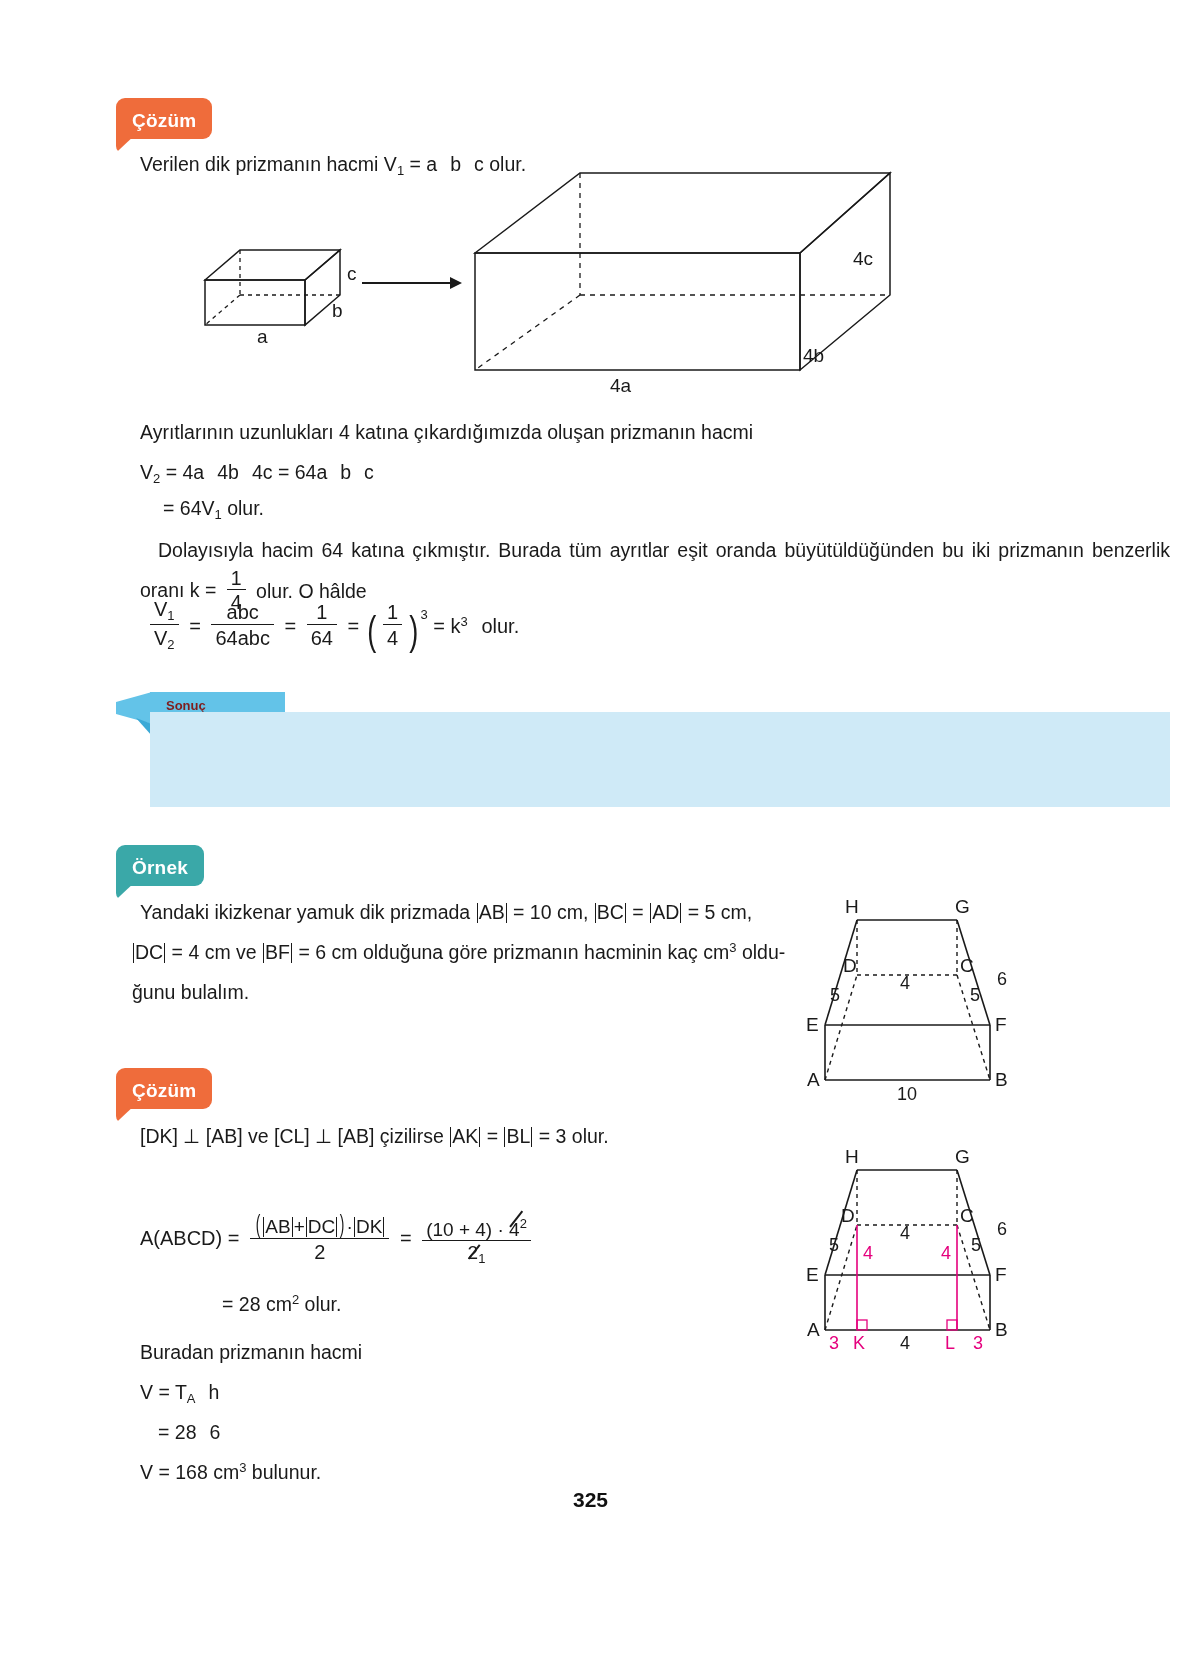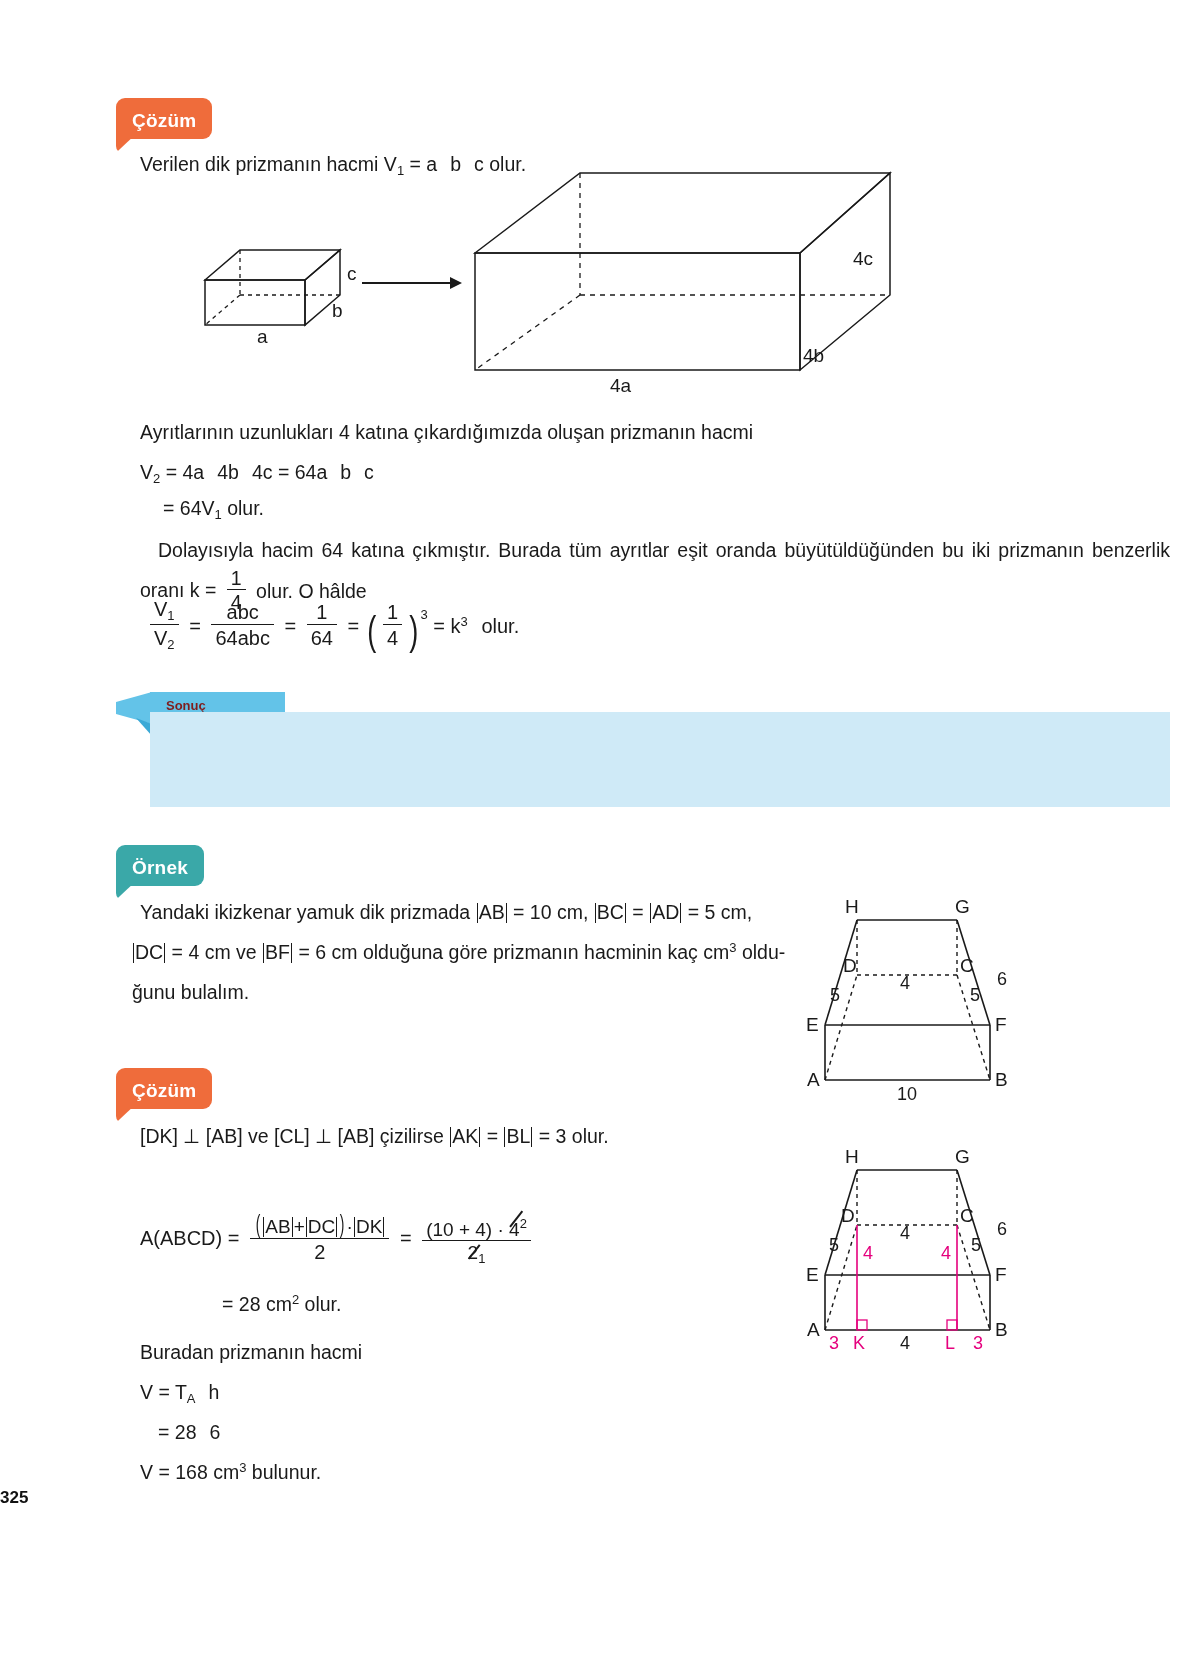--- a/index.html
+++ b/index.html
@@ -65,22 +65,22 @@
   }
 
   
   svg{display:block;overflow:visible;}
   .fg{position:absolute;}
   .lbl{font-family:"Liberation Sans","DejaVu Sans",sans-serif;font-size:19px;fill:#1a1a1a;}
   .lbl-s{font-family:"Liberation Sans","DejaVu Sans",sans-serif;font-size:18px;fill:#1a1a1a;}
   .lbl-pink{font-family:"Liberation Sans","DejaVu Sans",sans-serif;font-size:18px;fill:#e5007e;}
 
   #page-number{
-    position:absolute;left:0;right:0;top:1488px;
-    font-size:17px;font-weight:bold;color:#111;
+    position:absolute;left:0;right:0;top:1488px;text-align:center;
+    font-size:21px;font-weight:bold;color:#111;
   }
 </style>
 </head>
 <body>
 
 <div class="page">
 
   <div class="tag orange" style="left:116px;top:98px;">
     <span>Çözüm</span>
   </div>

